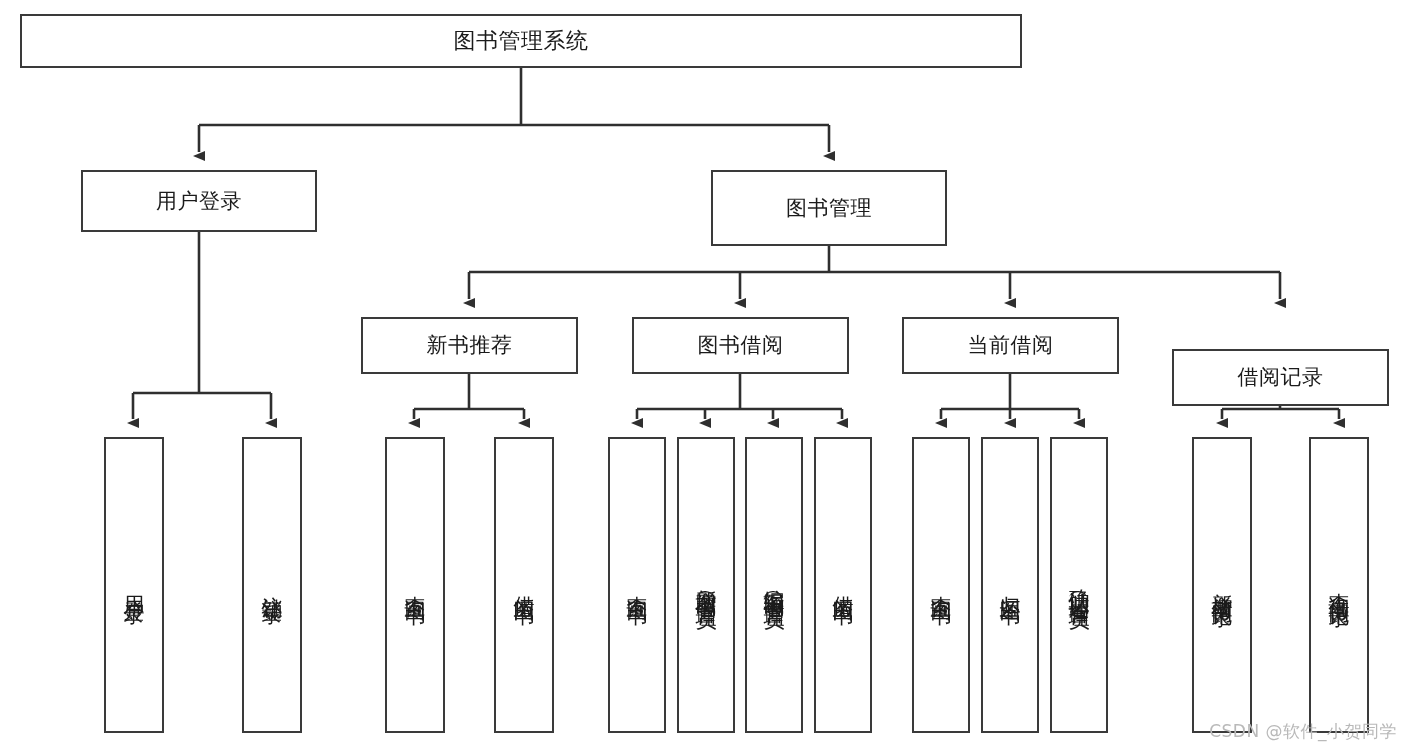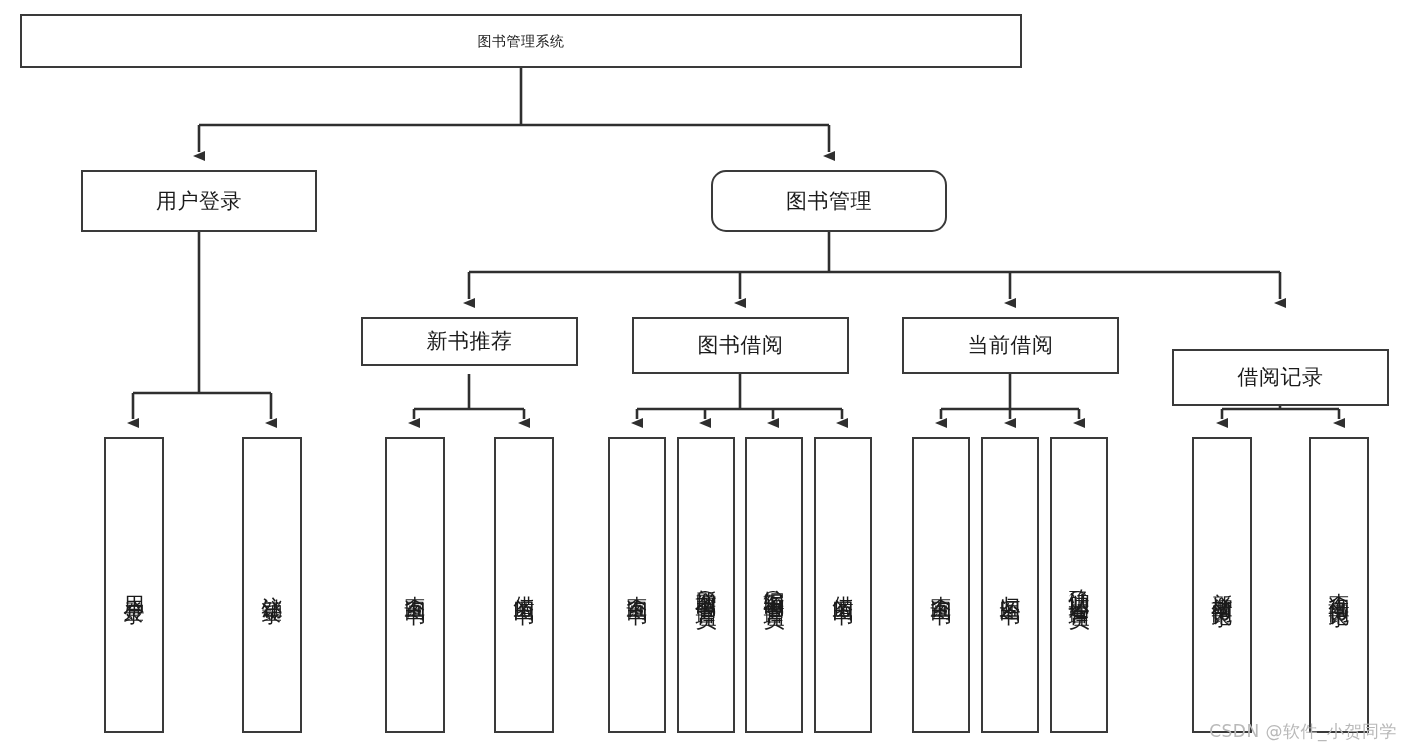--- a/index.html
+++ b/index.html
@@ -36,21 +36,21 @@
     text-align:center;
     line-height:1.18;
     letter-spacing:0.5px;
     color:#1b1b1b;
   }
   
   .node.horiz .label{
     font-size:21px;
     white-space:nowrap;
   }
-  .node.root .label{ font-size:14px; }
+  .node.root .label{ font-size:22px; }
 
   
   .node.vert{
     align-items:center;
     justify-content:center;
     padding:8px 2px;
   }
   .node.vert .label{
     writing-mode:vertical-rl;
     text-orientation:upright;
@@ -145,25 +145,25 @@
     </g>
   </svg>
 
   <div class="node horiz root" style="left:20px;top:14px;width:1002px;height:54px;">
     <span class="label">图书管理系统</span>
   </div>
 
   <div class="node horiz" style="left:81px;top:170px;width:236px;height:62px;">
     <span class="label">用户登录</span>
   </div>
-  <div class="node horiz" style="left:711px;top:170px;width:236px;height:62px;border-radius:15px;">
+  <div class="node horiz" style="left:711px;top:170px;width:236px;height:76px;">
     <span class="label">图书管理</span>
   </div>
 
-  <div class="node horiz" style="left:361px;top:317px;width:217px;height:49px;">
+  <div class="node horiz" style="left:361px;top:317px;width:217px;height:57px;">
     <span class="label">新书推荐</span>
   </div>
   <div class="node horiz" style="left:632px;top:317px;width:217px;height:57px;">
     <span class="label">图书借阅</span>
   </div>
   <div class="node horiz" style="left:902px;top:317px;width:217px;height:57px;">
     <span class="label">当前借阅</span>
   </div>
   <div class="node horiz" style="left:1172px;top:317px;width:217px;height:57px;margin-top:32px;">
     <span class="label">借阅记录</span>

